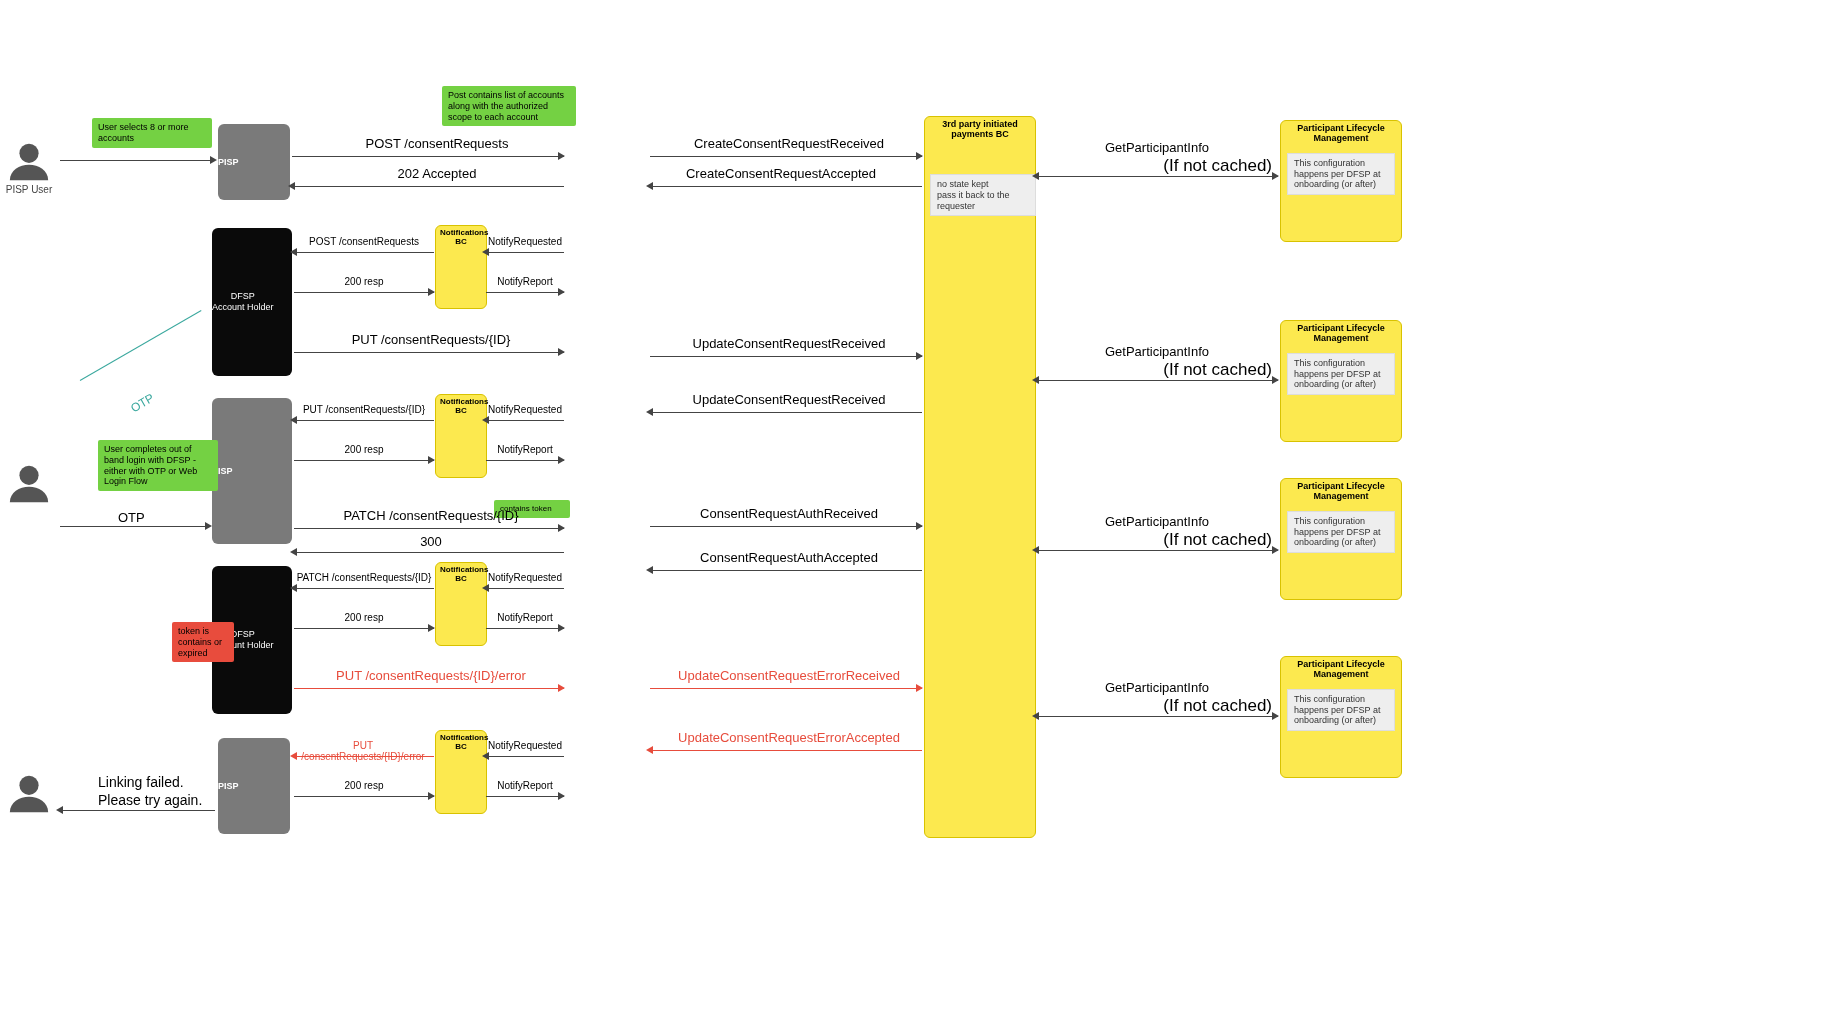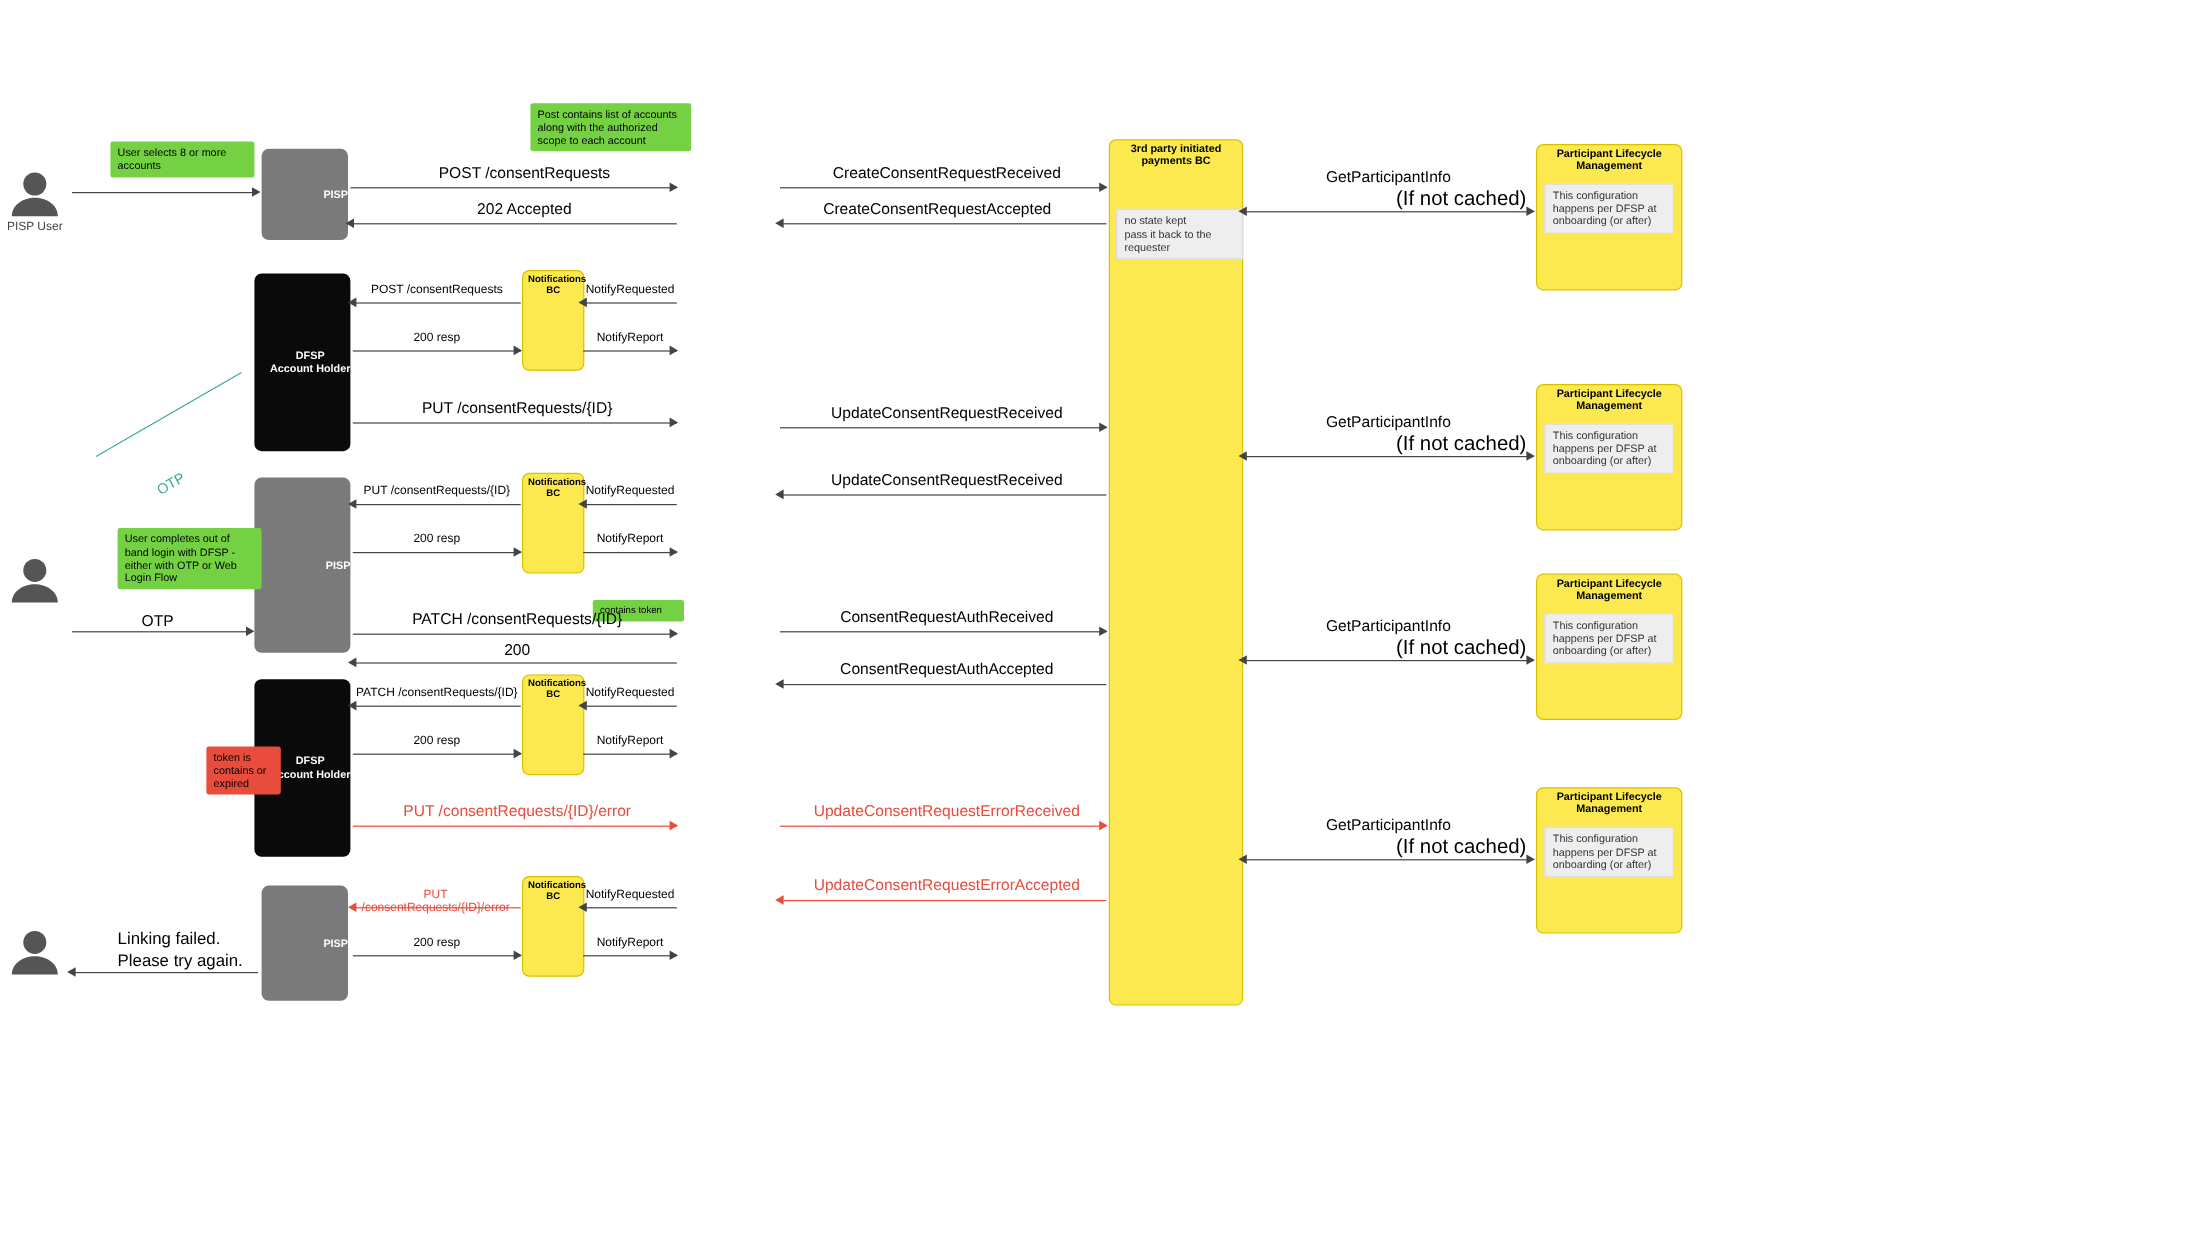--- a/index.html
+++ b/index.html
@@ -6,22 +6,22 @@
 .canvas{position:relative;width:1827px;height:1030px}
 .abs{position:absolute}
 .title-bar{left:456px;top:10px;width:470px;height:34px;background:#eee;border:1px solid #ddd;display:flex;align-items:center;justify-content:center;font-size:18px}
 .user-icon svg{width:46px;height:46px;fill:#555}
 .user-label{font-size:10px;text-align:center;color:#444}
 .green-note{background:#74d143;color:#000;font-size:9px;padding:4px 6px;line-height:1.2;border-radius:2px}
 .red-note{background:#e84c3d;color:#000;font-size:9px;padding:4px 6px;line-height:1.2;border-radius:2px}
 .grey-note{background:#eee;border:1px solid #ddd;color:#333;font-size:9px;padding:4px 6px;line-height:1.2}
 .swim-yellow{background:#fce94f;border:1px solid #d8c200;border-radius:6px}
 .swim-label{font-size:9px;font-weight:bold;text-align:center;padding:3px 4px;line-height:1.1}
-.pisp-box{background:#7a7a7a;color:#fff;border-radius:6px;display:flex;align-items:center;justify-content:flex-end;font-size:9px;font-weight:bold}
-.dfsp-box{background:#0a0a0a;color:#fff;border-radius:6px;display:flex;flex-direction:column;align-items:flex-end;justify-content:center;font-size:9px;font-weight:bold;text-align:center;line-height:1.2}
+.pisp-box{background:#7a7a7a;color:#fff;border-radius:6px;display:flex;align-items:center;justify-content:flex-start;font-size:9px;font-weight:bold}
+.dfsp-box{background:#0a0a0a;color:#fff;border-radius:6px;display:flex;flex-direction:column;align-items:flex-start;justify-content:center;font-size:9px;font-weight:normal;text-align:center;line-height:1.2}
 .msg{font-size:13px;text-align:center}
 .msg-sm{font-size:10px;text-align:center}
 .msg-red{color:#e74c3c}
 .arrow-line{height:1px;background:#444}
 .arrow-line.red{background:#e74c3c}
 .arrow-head{width:0;height:0;border-top:4px solid transparent;border-bottom:4px solid transparent}
 .arrow-head.right{border-left:7px solid #444}
 .arrow-head.left{border-right:7px solid #444}
 .arrow-head.red.right{border-left-color:#e74c3c}
 .arrow-head.red.left{border-right-color:#e74c3c}
@@ -190,21 +190,21 @@
   <div class="abs msg-sm" style="left:486px;top:444px;width:78px">NotifyReport</div>
   <div class="abs arrow-line" style="left:486px;top:460px;width:78px"></div>
   <div class="abs arrow-head right" style="left:558px;top:456px"></div>
 
   <div class="abs arrow-line" style="left:60px;top:526px;width:150px"></div>
   <div class="abs arrow-head right" style="left:205px;top:522px"></div>
 
   <div class="abs msg" style="left:300px;top:508px;width:262px">PATCH /consentRequests/{ID}</div>
   <div class="abs arrow-line" style="left:294px;top:528px;width:270px"></div>
   <div class="abs arrow-head right" style="left:558px;top:524px"></div>
-  <div class="abs msg" style="left:300px;top:534px;width:262px">200</div>
+  <div class="abs msg" style="left:300px;top:534px;width:262px">300</div>
   <div class="abs arrow-line" style="left:294px;top:552px;width:270px"></div>
   <div class="abs arrow-head left" style="left:290px;top:548px"></div>
 
   <div class="abs msg" style="left:656px;top:506px;width:266px">ConsentRequestAuthReceived</div>
   <div class="abs arrow-line" style="left:650px;top:526px;width:272px"></div>
   <div class="abs arrow-head right" style="left:916px;top:522px"></div>
   <div class="abs msg" style="left:656px;top:550px;width:266px">ConsentRequestAuthAccepted</div>
   <div class="abs arrow-line" style="left:650px;top:570px;width:272px"></div>
   <div class="abs arrow-head left" style="left:646px;top:566px"></div>
 

